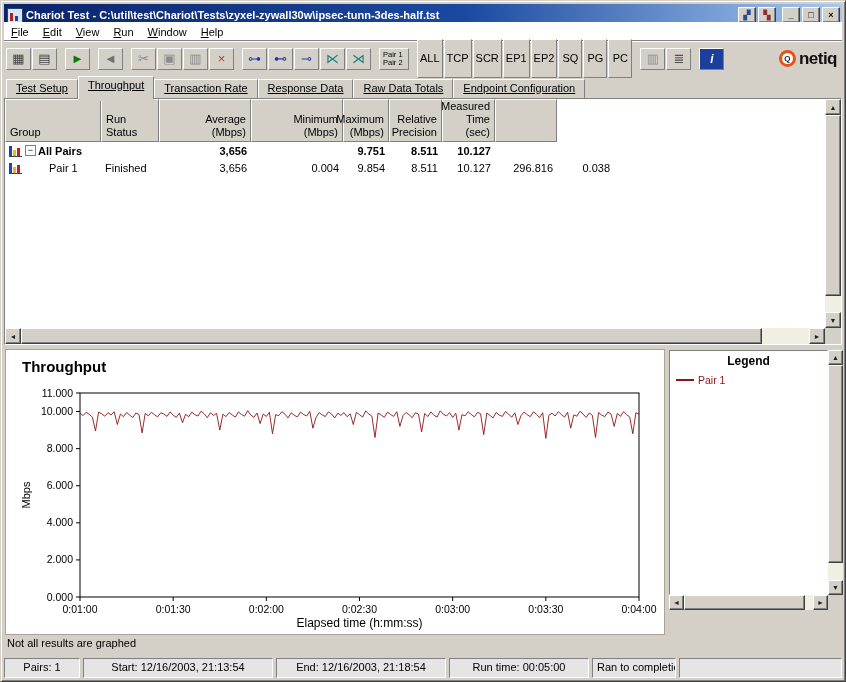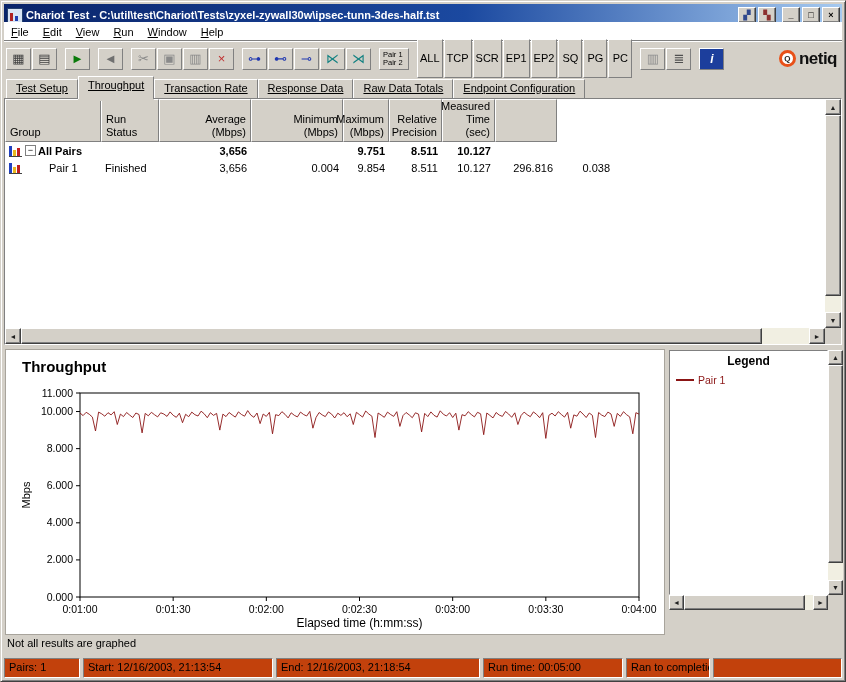--- a/index.html
+++ b/index.html
@@ -100,21 +100,21 @@
   .legend-label{font-size:10.5px;}
   .legend-vscroll{position:absolute;top:0;right:0;bottom:15px;width:15px;display:flex;flex-direction:column;}
   .legend-vscroll .sb-btn{width:15px;height:15px;}
   .legend-hscroll{position:absolute;left:0;right:15px;bottom:0;height:15px;display:flex;}
   .legend-hscroll .sb-btn{width:15px;height:15px;}
   .legend-corner{position:absolute;right:0;bottom:0;width:15px;height:15px;background:#d4d0c8;}
 
   
   #statusbar{position:absolute;left:3px;right:3px;top:657px;height:20px;display:flex;gap:3px;align-items:stretch;}
   .sb-seg{border:1px solid;border-color:#808080 #fff #fff #808080;box-sizing:border-box;
-    padding:2px 4px;white-space:nowrap;overflow:hidden;background:#c2410c;}
+    padding:2px 4px;white-space:nowrap;overflow:hidden;background:#e5e5e5;text-align:center;}
   .sb-fill{flex:1;}
 </style>
 </head>
 <body>
 
 <div id="window">
 
   <div id="titlebar">
     <span class="app-icon"></span>
     <span class="title-text">Chariot Test - C:\util\test\Chariot\Tests\zyxel-zywall30w\ipsec-tunn-3des-half.tst</span>
@@ -328,19 +328,19 @@
           <div class="sb-thumb hthumb"></div>
         </div>
       <div class="sb-btn">►</div>
     </div>
     <div class="legend-corner"></div>
   </div>
 
   <div id="statusbar">
     <div class="sb-seg" style="width:76px">Pairs: 1</div>
     <div class="sb-seg" style="width:190px">Start: 12/16/2003, 21:13:54</div>
-    <div class="sb-seg" style="width:204px">End: 12/16/2003, 21:18:54</div>
+    <div class="sb-seg" style="width:170px">End: 12/16/2003, 21:18:54</div>
     <div class="sb-seg" style="width:140px">Run time: 00:05:00</div>
     <div class="sb-seg" style="width:84px">Ran to completion</div>
     <div class="sb-seg sb-fill"></div>
   </div>
 
 </div>
 
 </body></html>

